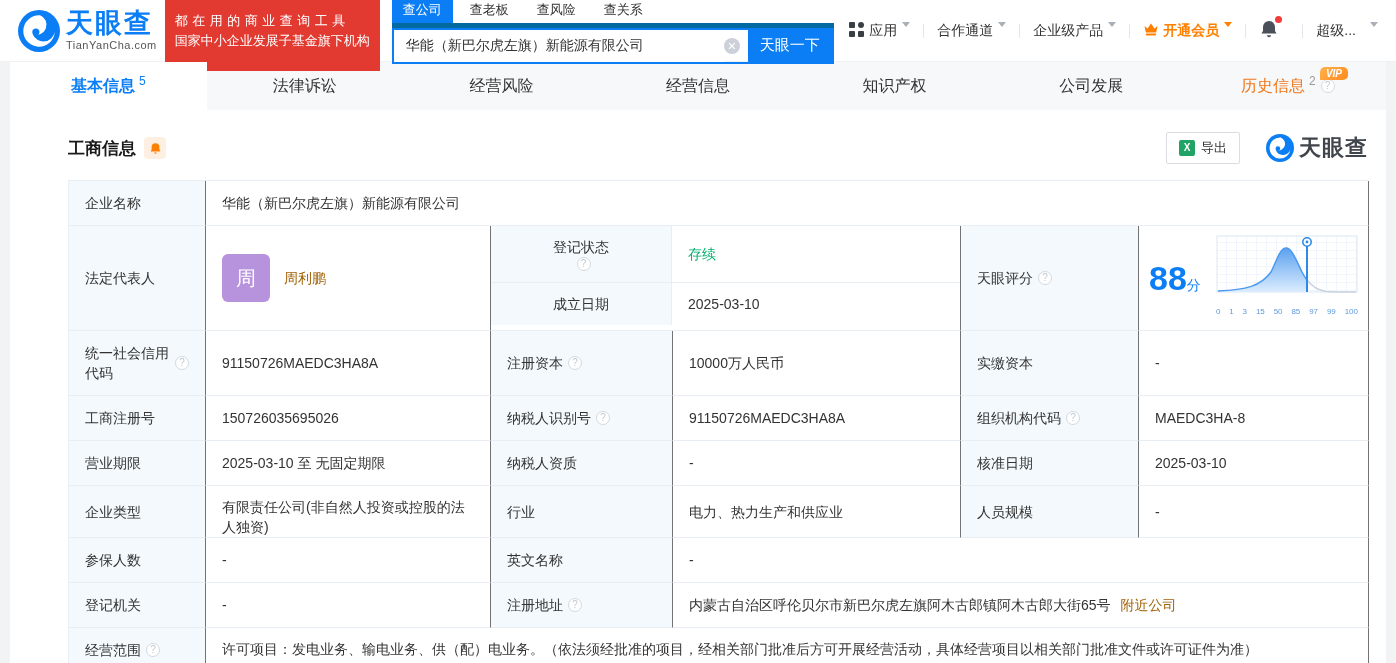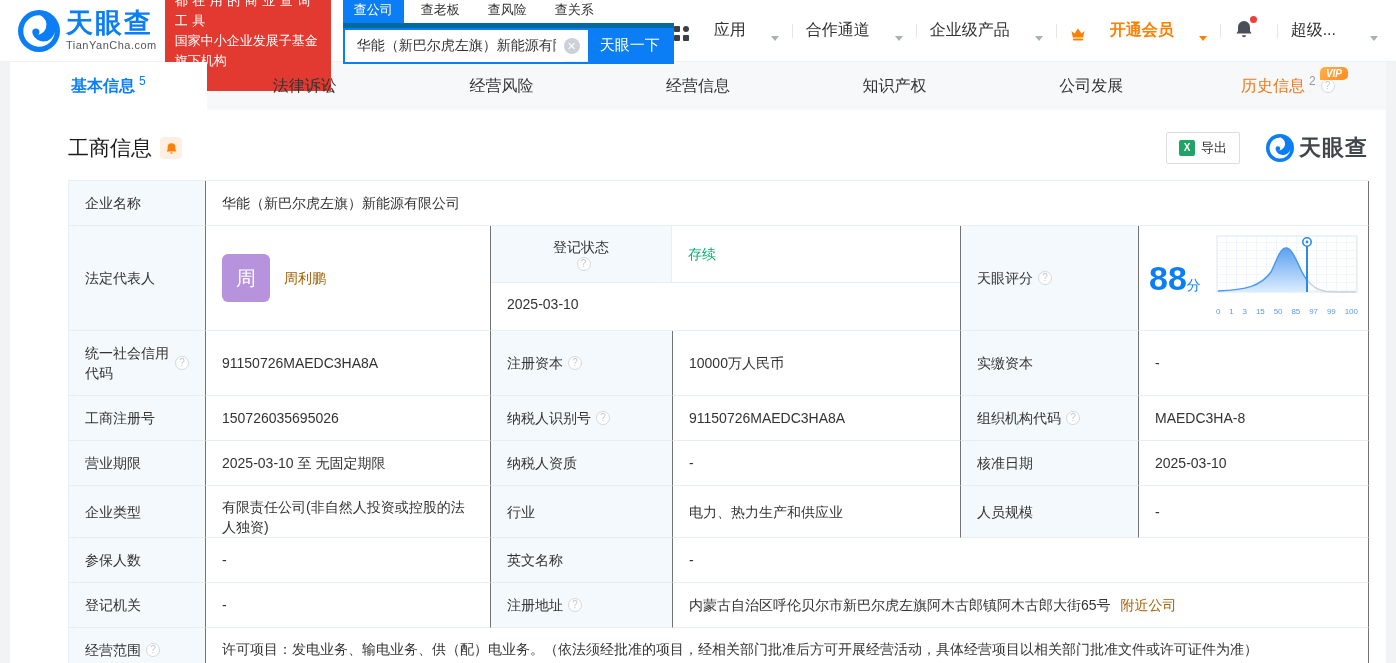--- a/index.html
+++ b/index.html
@@ -17,21 +17,21 @@
   .promo .l1 { letter-spacing:4.5px; }
   .searchbox { margin-left:12px; width:442px; }
   .stabs { display:flex; align-items:flex-end; border-bottom:5px solid #0369a1; }
   .stab { font-size:13px; padding:3px 11px 4px; margin-right:6px; color:#333; cursor:pointer; }
   .stab.active { background:#0b7ef5; color:#fff; }
   .srow { display:flex; border:2px solid #0b7ef5; height:36px; }
   .sinput { flex:1; border:none; outline:none; font-size:14px; padding:0 8px 0 12px; color:#333; font-family:inherit; }
   .sclear { width:16px; height:16px; border-radius:50%; background:#ccd1d9; color:#fff; font-size:11px; line-height:16px; text-align:center; align-self:center; margin-right:8px; cursor:pointer; }
   .sbtn { width:84px; background:#0b7ef5; color:#fff; border:none; font-size:15px; cursor:pointer; font-family:inherit; }
   .topmenu { margin-left:auto; display:flex; align-items:center; }
-  .mitem { display:flex; align-items:flex-end; font-size:16px; color:#333; cursor:pointer; white-space:nowrap;gap:20px; }
+  .mitem { display:flex; align-items:flex-start; font-size:14px; color:#333; cursor:pointer; white-space:nowrap; }
   .msep { width:1px; height:14px; background:#e3e6ea; margin:0 13px; }
   .caret { width:0; height:0; border-left:4px solid transparent; border-right:4px solid transparent; border-top:5px solid #aab0b8; margin-left:5px; }
   .mitem.vip { color:#ff8000; font-weight:bold; }
   .mitem.vip .caret { border-top-color:#ff8000; }
   .appsicon { margin-right:5px; }
   .bellwrap { position:relative; margin-right:10px; cursor:pointer; }
   .belldot { position:absolute; top:-3px; right:-3px; width:7px; height:7px; border-radius:50%; background:#f23c3c; }
 
   
   .page-body { margin:0 10px; background:#fff; height:601px; }
@@ -39,21 +39,21 @@
   .ntab { flex:1; display:flex; align-items:center; justify-content:center; font-size:16px; color:#333; cursor:pointer; position:relative; }
   .ntab.active { background:#fff; color:#0b7ef5; font-weight:bold; }
   .ntab .badge { font-size:12px; margin-left:4px; position:relative; top:-5px; color:#0b7ef5; font-weight:normal; }
   .ntab.history { color:#f0761a; }
   .ntab.history .badge { color:#999; }
   .viptag { position:absolute; top:5px; right:38px; background:linear-gradient(135deg,#ffb14d,#ff8a1e); color:#fff; font-size:10px; font-style:italic; font-weight:bold; padding:1px 6px; border-radius:5px 5px 5px 0; }
   .help { display:inline-block; width:14px; height:14px; border:1px solid #d4d9df; border-radius:50%; color:#c3c9d0; font-size:10px; line-height:12px; text-align:center; margin-left:5px; vertical-align:-2px; background:#fff; cursor:pointer; flex:none; }
 
   
   .sec-head { display:flex; align-items:center; margin:22px 18px 0 58px; }
-  .sec-title { font-size:21px; font-weight:normal; color:#1a1a1a; }
+  .sec-title { font-size:17px; font-weight:bold; color:#1a1a1a; }
   .bellbadge { width:22px; height:22px; background:#fdf0e3; border-radius:4px; margin-left:8px; display:flex; align-items:center; justify-content:center; cursor:pointer; }
   .sec-right { margin-left:auto; display:flex; align-items:center; }
   .exportbtn { display:flex; align-items:center; border:1px solid #d9dde2; border-radius:2px; padding:6px 12px; background:#fff; cursor:pointer; font-size:13px; color:#333; font-family:inherit; }
   .xlsicon { width:16px; height:16px; background:#21a366; border-radius:2px; color:#fff; font-size:10px; font-weight:bold; line-height:16px; text-align:center; margin-right:6px; }
   .wmark { display:flex; align-items:center; margin-left:26px; }
   .wmark-txt { font-size:22px; font-weight:bold; color:#40454c; margin-left:5px; letter-spacing:1px; }
 
   
   .info-table { margin:16px 18px 0 58px; width:1300px; border-top:1px solid #e8eef4; border-left:1px solid #e8eef4; display:grid; grid-template-columns:137px 285px 182px 288px 178px 230px; font-size:14px; }
   .cell { border-right:1px solid #737373; border-bottom:1px solid #e8eef4; padding:12px 16px; display:flex; align-items:center; line-height:20px; }
@@ -231,20 +231,23 @@
       <div class="irow top">
         <div class="icell ilab">
           <span>登记状态</span>
             <span class="help">?</span>
         </div>
         <div class="icell">
           <span class="green">存续</span>
         </div>
       </div>
       <div class="irow">
+        <div class="icell ilab">
+            <span>成立日期</span>
+          </div>
         <div class="icell">
             <span>2025-03-10</span>
           </div>
       </div>
     </div>
     <div class="cell lab">
       <span>天眼评分</span>
         <span class="help">?</span>
     </div>
     <div class="cell val scorecell">

